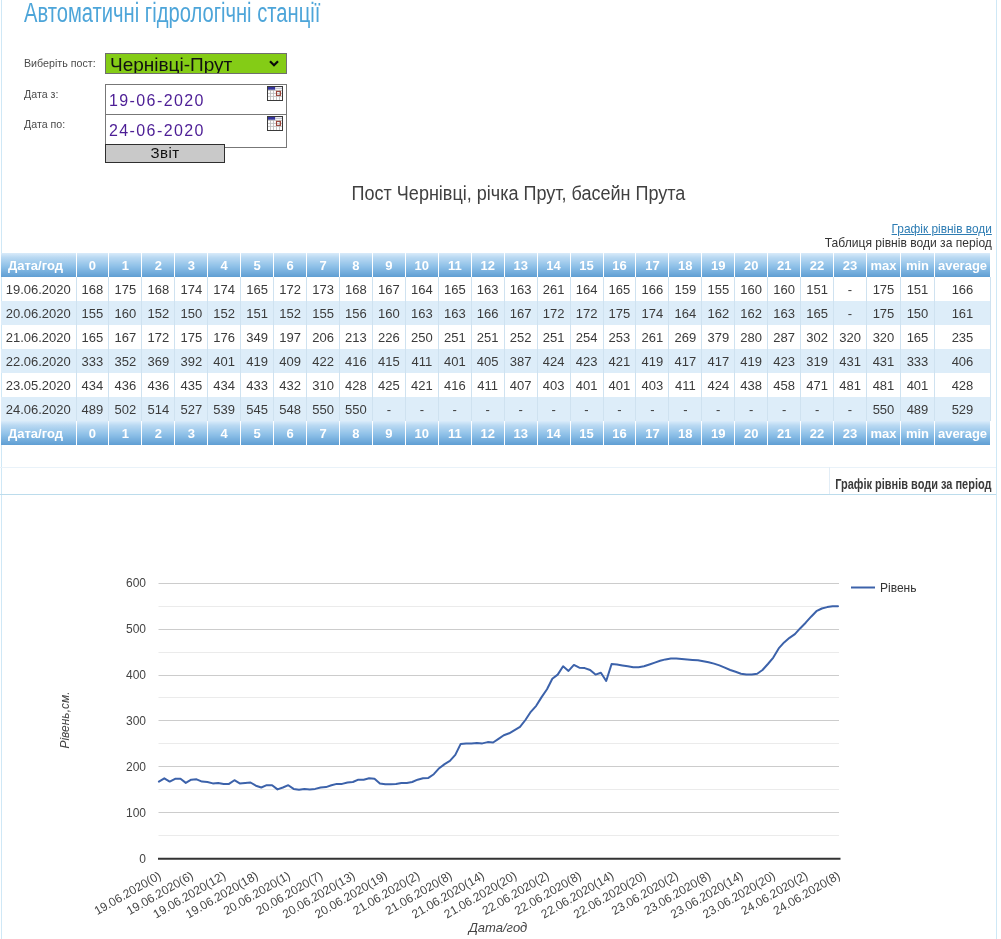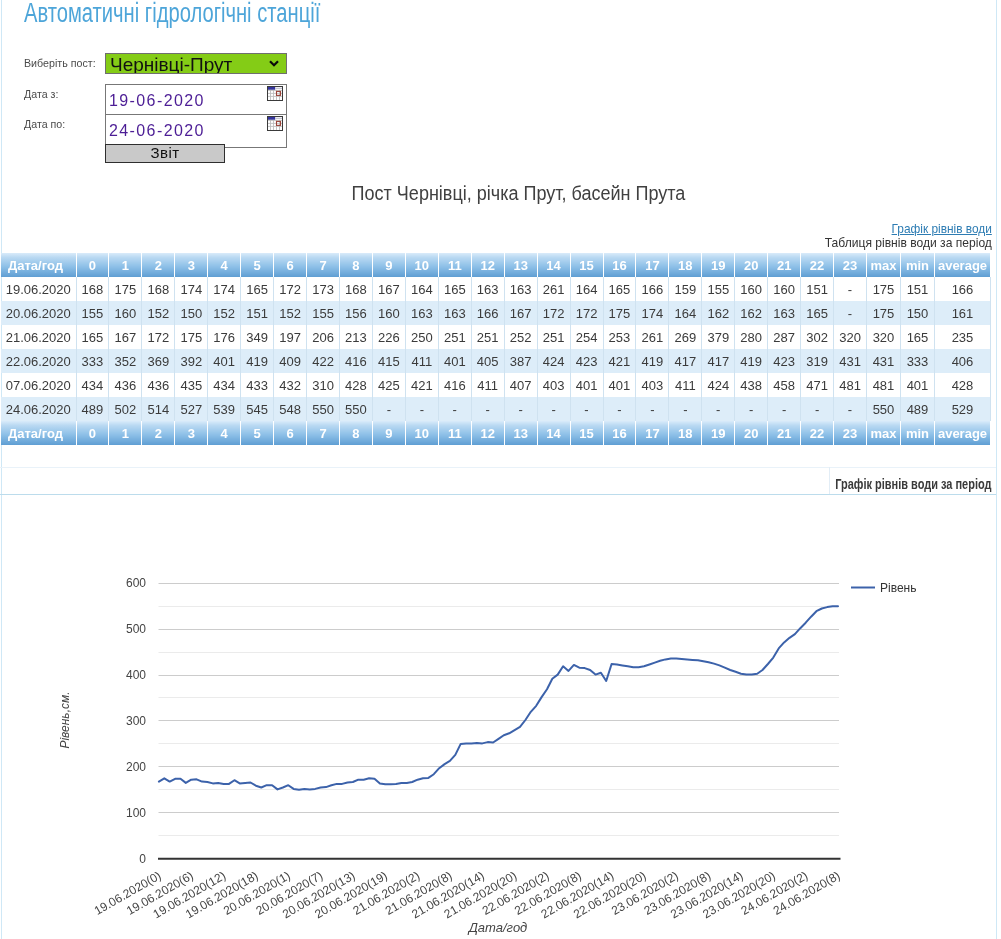--- a/index.html
+++ b/index.html
@@ -264,21 +264,21 @@
         <td>417</td>
         <td>419</td>
         <td>423</td>
         <td>319</td>
         <td>431</td>
         <td>431</td>
         <td>333</td>
         <td>406</td>
       </tr>
       <tr class="">
-        <td class="c0">07.06.2020</td>
+        <td class="c0">23.05.2020</td>
         <td>434</td>
         <td>436</td>
         <td>436</td>
         <td>435</td>
         <td>434</td>
         <td>433</td>
         <td>432</td>
         <td>310</td>
         <td>428</td>
         <td>425</td>

